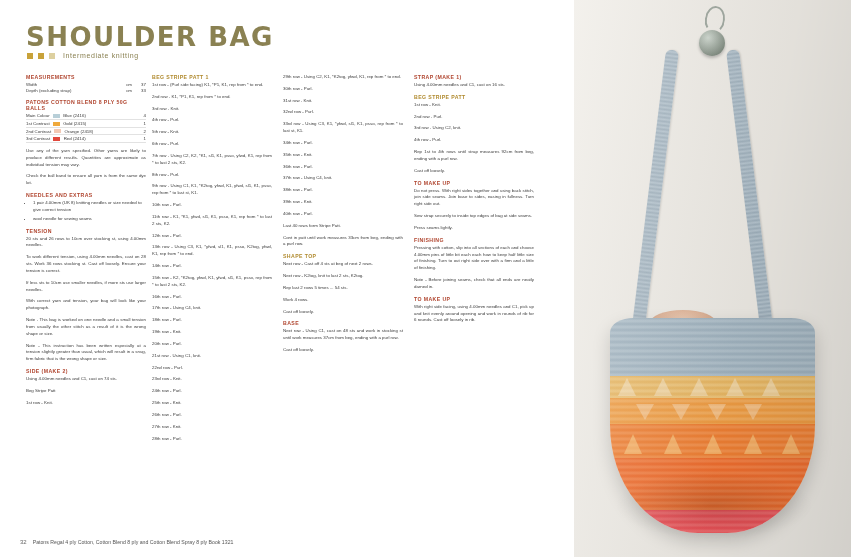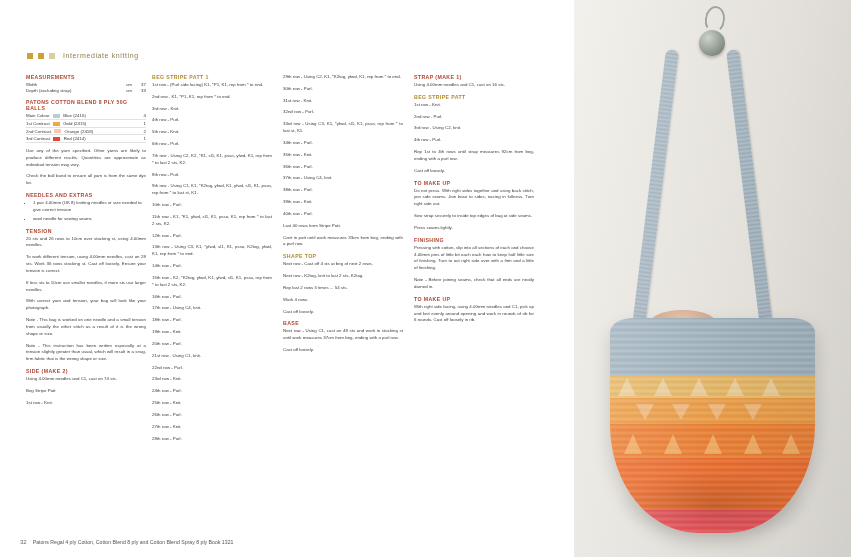--- a/index.html
+++ b/index.html
@@ -125,20 +125,21 @@
   .bagshadow{
     position:absolute;left:40px;top:470px;width:200px;height:70px;
     background:radial-gradient(ellipse at 50% 50%, rgba(0,0,0,.13), rgba(0,0,0,0) 70%);
   }
 </style>
 </head>
 <body>
 
 <div class="page">
 
+  <div class="title">SHOULDER BAG</div>
   <div class="subtitle-row">
     <span class="sq"></span>
     <span class="sq"></span>
     <span class="sq light"></span>
     <span class="subtitle">Intermediate knitting</span>
   </div>
 
   <div class="col c1">
 
     <div class="head">MEASUREMENTS</div>

